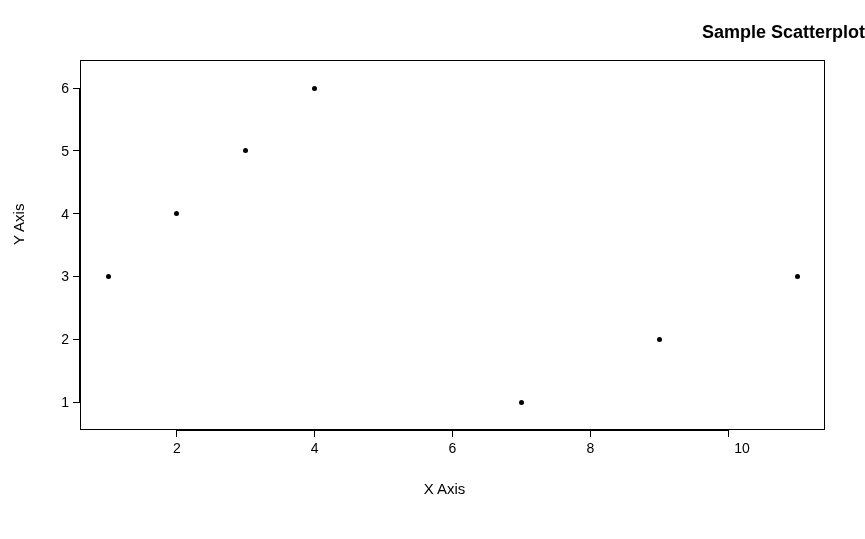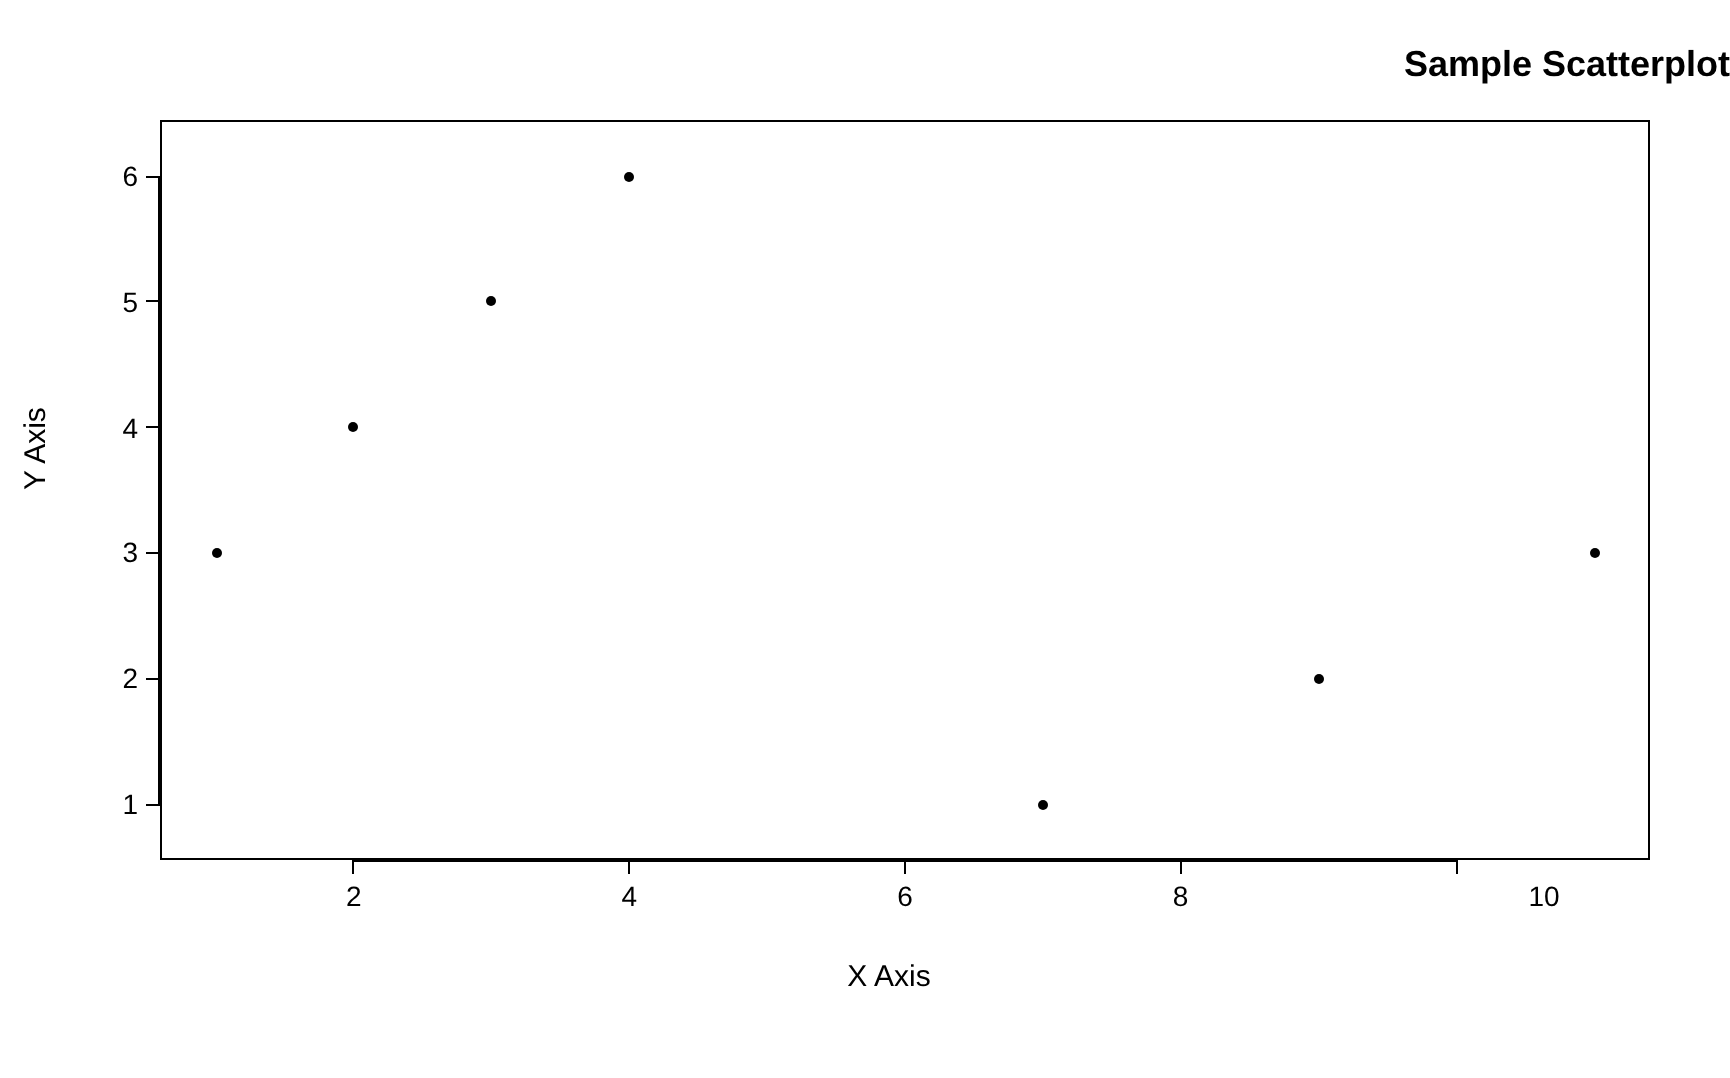--- a/index.html
+++ b/index.html
@@ -128,20 +128,20 @@
 <div class="y-label" style="top: 88px;">6</div>
 <div class="x-tick" style="left: 176.4px;"></div>
 <div class="x-label" style="left: 176.9px;">2</div>
 <div class="x-tick" style="left: 314.2px;"></div>
 <div class="x-label" style="left: 314.7px;">4</div>
 <div class="x-tick" style="left: 452px;"></div>
 <div class="x-label" style="left: 452.5px;">6</div>
 <div class="x-tick" style="left: 589.8px;"></div>
 <div class="x-label" style="left: 590.3px;">8</div>
 <div class="x-tick" style="left: 727.6px;"></div>
-<div class="x-label" style="left: 772px;">10</div>
+<div class="x-label" style="left: 742px;">10</div>
 <div class="point" style="left: 108px; top: 276.4px;"></div>
 <div class="point" style="left: 176.9px; top: 213.6px;"></div>
 <div class="point" style="left: 245.8px; top: 150.8px;"></div>
 <div class="point" style="left: 314.7px; top: 88px;"></div>
 <div class="point" style="left: 521.4px; top: 402px;"></div>
 <div class="point" style="left: 659.2px; top: 339.2px;"></div>
 <div class="point" style="left: 797px; top: 276.4px;"></div>
 
 </body></html>

